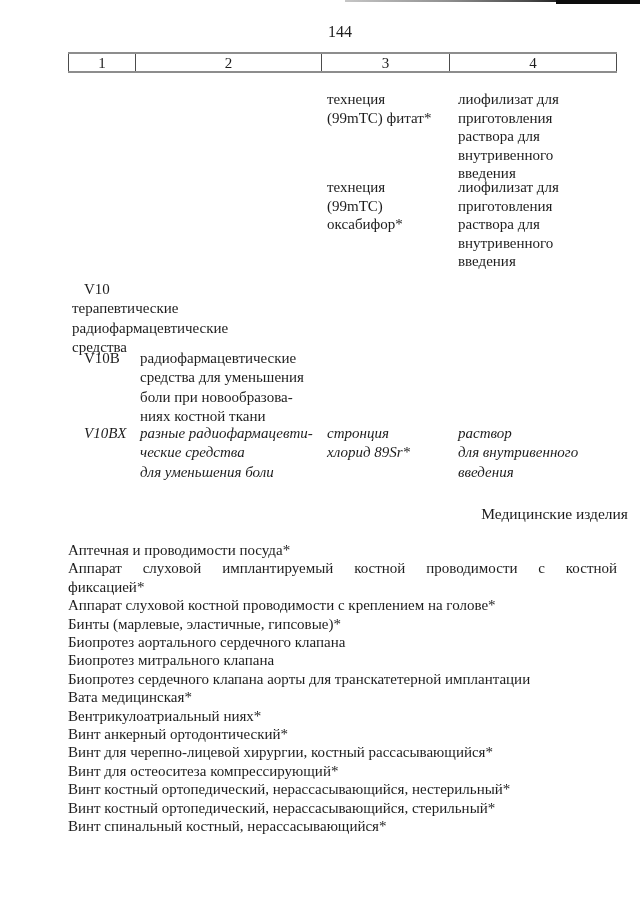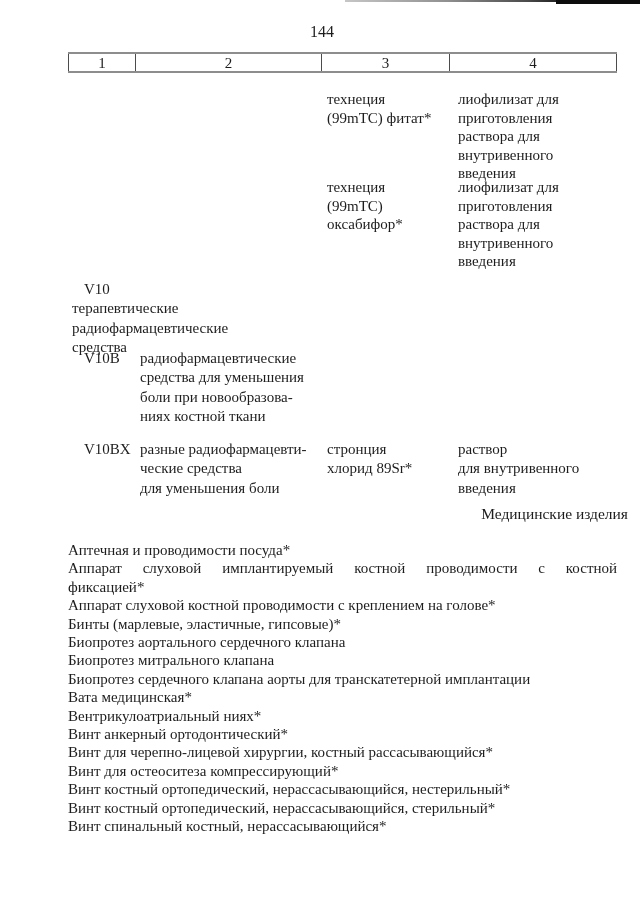--- a/index.html
+++ b/index.html
@@ -15,21 +15,21 @@
     color: #1d1d1d;
   }
   
   .artifact { position: absolute; top: 0; }
   .a1 { left: 345px; width: 295px; height: 2px;
         background: linear-gradient(to right, #c6c6c6, #8f8f8f 35%, #4a4a4a 62%, #000 80%); }
   .a2 { left: 556px; width: 84px; height: 4px; background: #0d0d0d; }
 
   .page-number {
     position: absolute; top: 24px; left: 310px; width: 60px;
-    font-size: 16px; line-height: 16px;
+    text-align: center; font-size: 16px; line-height: 16px;
   }
 
   
   .thead {
     position: absolute; left: 68px; top: 52px; width: 549px;
     display: flex; box-sizing: border-box;
     border-top: 2px solid #8d8d8d;
     border-bottom: 2px solid #8d8d8d;
     height: 21px;
   }
@@ -121,21 +121,21 @@
       </div>
       <div class="trow" style="top: 349px; line-height: 19.4px;">
         <div class="tc c1">V10B</div>
         <div class="tc c2">радиофармацевтические
 средства для уменьшения
 боли при новообразова-
 ниях костной ткани</div>
         <div class="tc c3"></div>
         <div class="tc c4"></div>
       </div>
-      <div class="trow" style="top: 440px; line-height: 19.4px;">
+      <div class="trow" style="top: 424px; line-height: 19.4px; font-style: italic;">
         <div class="tc c1">V10BX</div>
         <div class="tc c2">разные радиофармацевти-
 ческие средства
 для уменьшения боли</div>
         <div class="tc c3">стронция
 хлорид 89Sr*</div>
         <div class="tc c4">раствор
 для внутривенного
 введения</div>
       </div>

